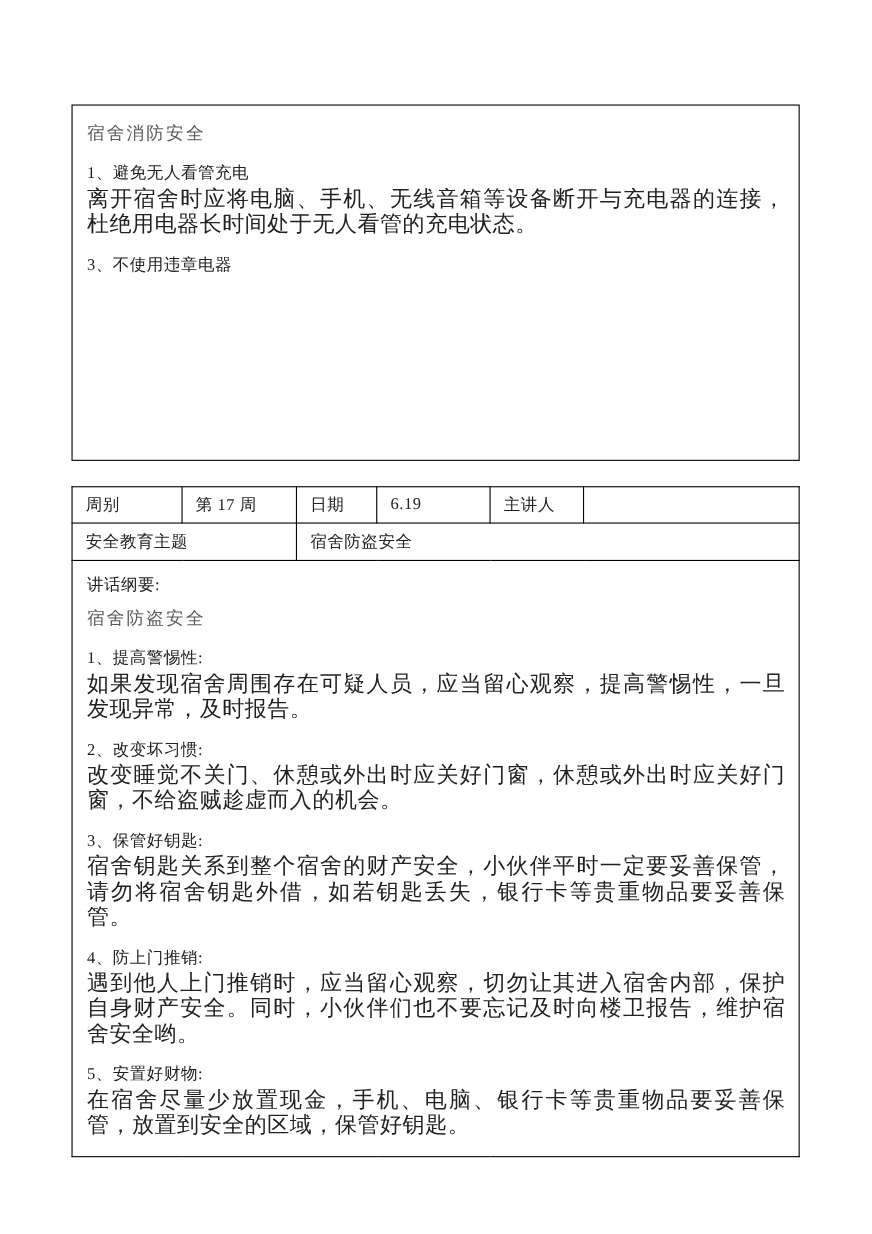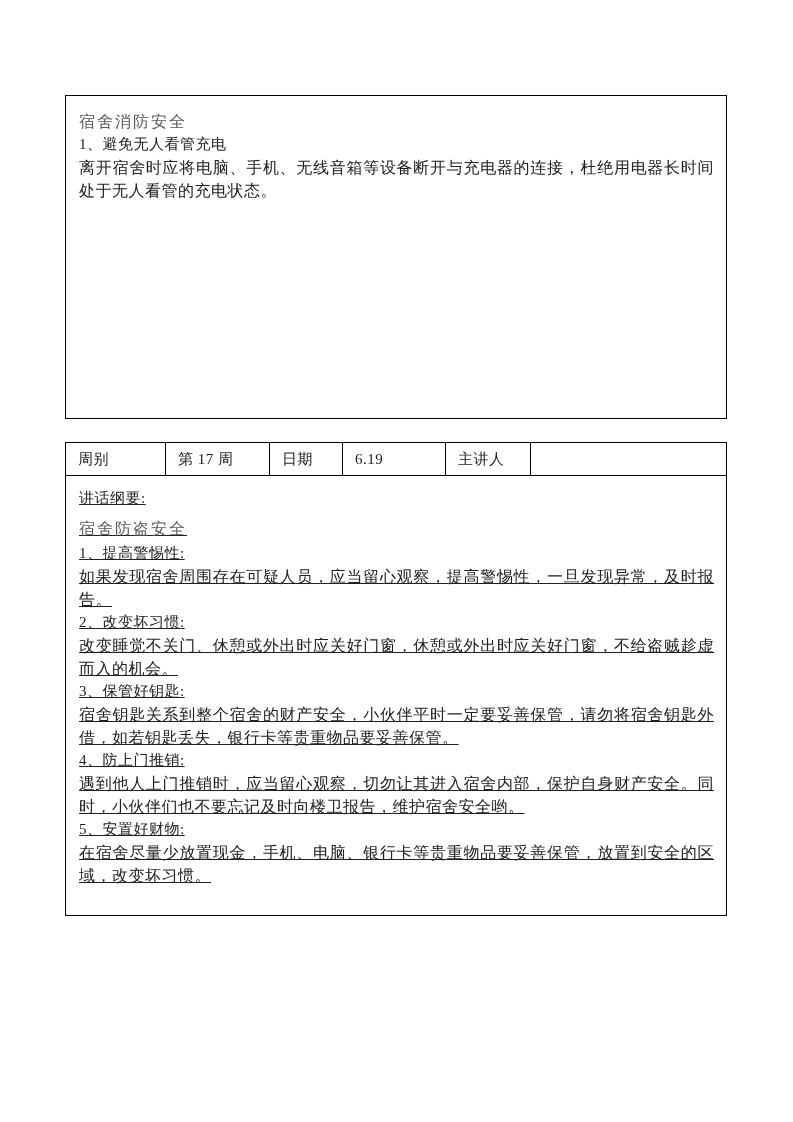--- a/index.html
+++ b/index.html
@@ -24,84 +24,88 @@
     box-sizing:border-box;
     padding:15px 12px 0 13px;
   }
   .doc-title{
     font-family:"Liberation Sans","DejaVu Sans",sans-serif;
     font-weight:500;
     color:var(--title-color);
     font-size:16px;line-height:22px;
     letter-spacing:2px;
   }
-  .sec{}
+  .sec{margin-top:14px;}
   .sec-h{font-size:15px;line-height:23px;letter-spacing:0.5px;}
-  .sec-b{font-size:16px;line-height:23px;letter-spacing:0.5px;text-align:justify;}
+  .sec-b{font-size:20px;line-height:23px;letter-spacing:0.5px;text-align:justify;}
   
   .info-table{
     position:absolute;left:65px;top:442px;
     width:662px;height:474px;
     border-collapse:collapse;
     table-layout:fixed;
   }
   .info-table td{
     border:1.5px solid var(--border-color);
     font-size:15px;
     padding:0 10px 0 12px;
     vertical-align:middle;
     letter-spacing:0.5px;
     overflow:hidden;
   }
   .r1 td{height:32px;}
   .r2 td{height:33px;}
   .r3 td{
     vertical-align:top;
-    padding:11px 12px 4px 13px;
-    text-decoration:underline;
+    padding:11px 12px 16px 13px;
   }
   .outline-label{font-size:15px;line-height:23px;margin-bottom:8px;}
   .outline-title{margin-bottom:2px;}
   .r3 .sec:first-of-type{margin-top:10px;}
 </style>
 </head>
 <body>
 
 <div class="page">
 
   <div class="fire-box">
     <div class="doc-title">宿舍消防安全</div>
 
     <div class="sec">
       <div class="sec-h">1、避免无人看管充电</div>
       <div class="sec-b">离开宿舍时应将电脑、手机、无线音箱等设备断开与充电器的连接，杜绝用电器长时间处于无人看管的充电状态。</div>
     </div>
 
 
     <div class="sec">
+      <div class="sec-h">3、不使用违章电器</div>
     </div>
   </div>
 
   <table class="info-table">
     <colgroup>
       <col style="width:100px">
         <col style="width:104px">
         <col style="width:73px">
       <col style="width:103px">
         <col style="width:85px">
         <col>
     </colgroup>
     <tbody>
       <tr class="r1">
         <td>周别</td>
         <td>第 17 周</td>
         <td>日期</td>
         <td>6.19</td>
         <td>主讲人</td>
         <td></td>
+      </tr>
+      <tr class="r2">
+        <td colspan="2">安全教育主题</td>
+        <td colspan="4">宿舍防盗安全</td>
       </tr>
       <tr class="r3">
         <td colspan="6">
           <div class="outline-label">讲话纲要:</div>
           <div class="doc-title outline-title">宿舍防盗安全</div>
 
           <div class="sec">
             <div class="sec-h">1、提高警惕性:</div>
             <div class="sec-b">如果发现宿舍周围存在可疑人员，应当留心观察，提高警惕性，一旦发现异常，及时报告。</div>
           </div>
@@ -116,19 +120,19 @@
             <div class="sec-b">宿舍钥匙关系到整个宿舍的财产安全，小伙伴平时一定要妥善保管，请勿将宿舍钥匙外借，如若钥匙丢失，银行卡等贵重物品要妥善保管。</div>
           </div>
 
           <div class="sec">
             <div class="sec-h">4、防上门推销:</div>
             <div class="sec-b">遇到他人上门推销时，应当留心观察，切勿让其进入宿舍内部，保护自身财产安全。同时，小伙伴们也不要忘记及时向楼卫报告，维护宿舍安全哟。</div>
           </div>
 
           <div class="sec">
             <div class="sec-h">5、安置好财物:</div>
-            <div class="sec-b">在宿舍尽量少放置现金，手机、电脑、银行卡等贵重物品要妥善保管，放置到安全的区域，改变坏习惯。</div>
+            <div class="sec-b">在宿舍尽量少放置现金，手机、电脑、银行卡等贵重物品要妥善保管，放置到安全的区域，保管好钥匙。</div>
           </div>
         </td>
       </tr>
     </tbody>
   </table>
 </div>
 
 </body></html>

